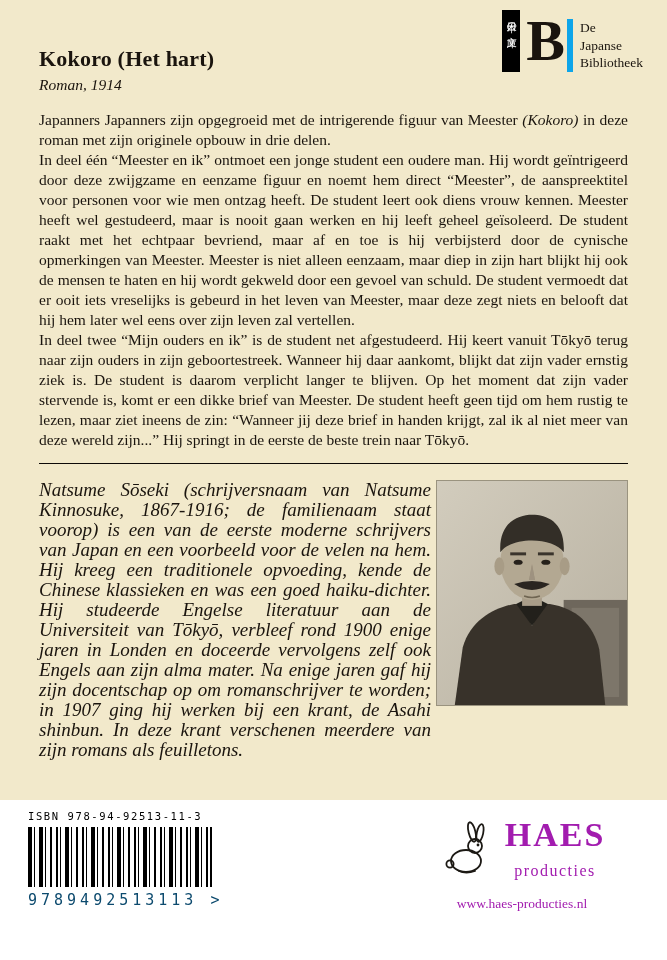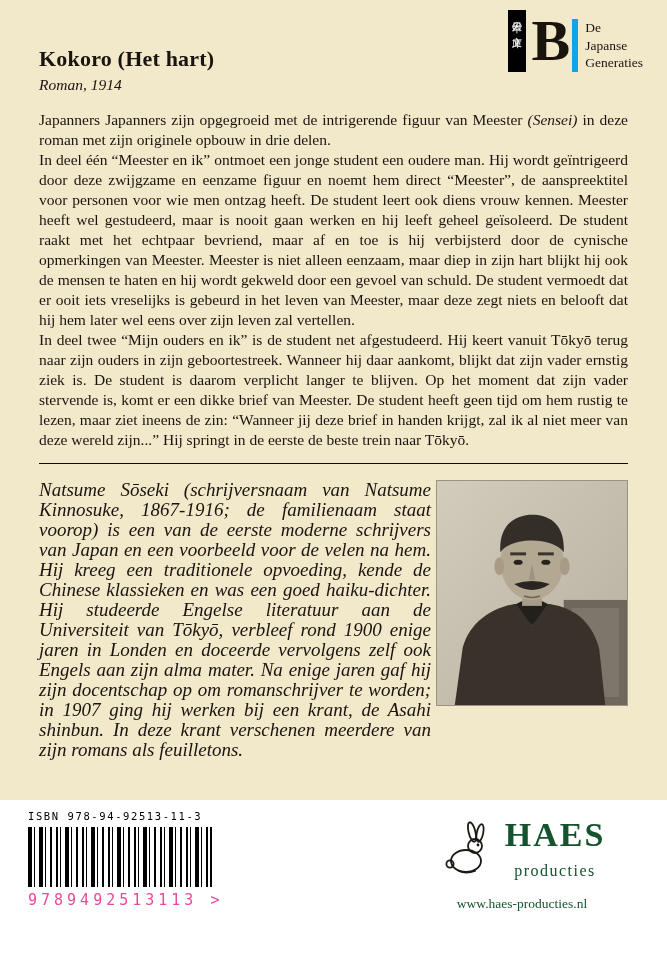--- a/index.html
+++ b/index.html
@@ -96,26 +96,26 @@
         #000 0 2px, #fff 2px 4px,
         #000 4px 5px, #fff 5px 9px,
         #000 9px 13px, #fff 13px 15px,
         #000 15px 16px, #fff 16px 20px,
         #000 20px 22px, #fff 22px 26px);
     border-left: 2px solid #000; border-right: 2px solid #000;
   }
   .digits {
     font-family: "DejaVu Sans Mono", monospace;
     font-size: 15px; letter-spacing: 4px;
-    margin-top: 4px; white-space: nowrap; color: #ec4899;
+    margin-top: 4px; white-space: nowrap; color: #0c4a6e;
   }
 
   .publisher {
     display: flex; flex-direction: column; align-items: center;
-    margin-top: 8px; width: 230px; color: #14532d;
+    margin-top: 8px; width: 230px; color: #a21caf;
   }
   .pub-row { display: flex; align-items: center; }
   .pub-text { display: flex; flex-direction: column; align-items: center; margin-left: 8px; }
   .haes {
     font-size: 34px; line-height: 1; font-weight: bold;
     letter-spacing: 2px; font-family: "Liberation Serif", serif;
   }
   .producties { font-size: 16px; letter-spacing: 1.5px; margin-top: 10px; }
   .website { font-size: 13.5px; margin-top: 16px; font-family: "Liberation Serif", serif; }
 </style>
@@ -123,30 +123,30 @@
 <body>
 
 <div class="page">
 
   <div class="logo">
     <div class="logo-jp">日本の文庫</div>
     <div class="logo-b">B</div>
     <div class="logo-name">
       <div>De</div>
       <div>Japanse</div>
-      <div>Generaties</div>
+      <div>Bibliotheek</div>
     </div>
   </div>
 
   <div class="cover">
     <h1 class="title">Kokoro (Het hart)</h1>
     <div class="subtitle">Roman, 1914</div>
 
     <div class="body-text">
-      <p><span>Japanners Japanners zijn opgegroeid met de intrigerende figuur van Meester </span><em>(Sensei)</em><span> in deze roman met zijn originele opbouw in drie delen.</span></p>
+      <p><span>Japanners Japanners zijn opgegroeid met de intrigerende figuur van Meester </span><em>(Kokoro)</em><span> in deze roman met zijn originele opbouw in drie delen.</span></p>
       <p>In deel één “Meester en ik” ontmoet een jonge student een oudere man. Hij wordt geïntrigeerd door deze zwijgzame en eenzame figuur en noemt hem direct “Meester”, de aanspreektitel voor personen voor wie men ontzag heeft. De student leert ook diens vrouw kennen. Meester heeft wel gestudeerd, maar is nooit gaan werken en hij leeft geheel geïsoleerd. De student raakt met het echtpaar bevriend, maar af en toe is hij verbijsterd door de cynische opmerkingen van Meester. Meester is niet alleen eenzaam, maar diep in zijn hart blijkt hij ook de mensen te haten en hij wordt gekweld door een gevoel van schuld. De student vermoedt dat er ooit iets vreselijks is gebeurd in het leven van Meester, maar deze zegt niets en belooft dat hij hem later wel eens over zijn leven zal vertellen.</p>
       <p>In deel twee “Mijn ouders en ik” is de student net afgestudeerd. Hij keert vanuit Tōkyō terug naar zijn ouders in zijn geboortestreek. Wanneer hij daar aankomt, blijkt dat zijn vader ernstig ziek is. De student is daarom verplicht langer te blijven. Op het moment dat zijn vader stervende is, komt er een dikke brief van Meester. De student heeft geen tijd om hem rustig te lezen, maar ziet ineens de zin: “Wanneer jij deze brief in handen krijgt, zal ik al niet meer van deze wereld zijn...” Hij springt in de eerste de beste trein naar Tōkyō.</p>
     </div>
 
     <hr class="rule">
 
     <div class="bio-row">
       <div class="bio">Natsume Sōseki (schrijversnaam van Natsume Kinnosuke, 1867-1916; de familienaam staat voorop) is een van de eerste moderne schrijvers van Japan en een voorbeeld voor de velen na hem. Hij kreeg een traditionele opvoeding, kende de Chinese klassieken en was een goed haiku-dichter. Hij studeerde Engelse literatuur aan de Universiteit van Tōkyō, verbleef rond 1900 enige jaren in Londen en doceerde vervolgens zelf ook Engels aan zijn alma mater. Na enige jaren gaf hij zijn docentschap op om romanschrijver te worden; in 1907 ging hij werken bij een krant, de Asahi shinbun. In deze krant verschenen meerdere van zijn romans als feuilletons.</div>
       <div class="portrait">
         <svg viewBox="0 0 192 226" preserveAspectRatio="none">

